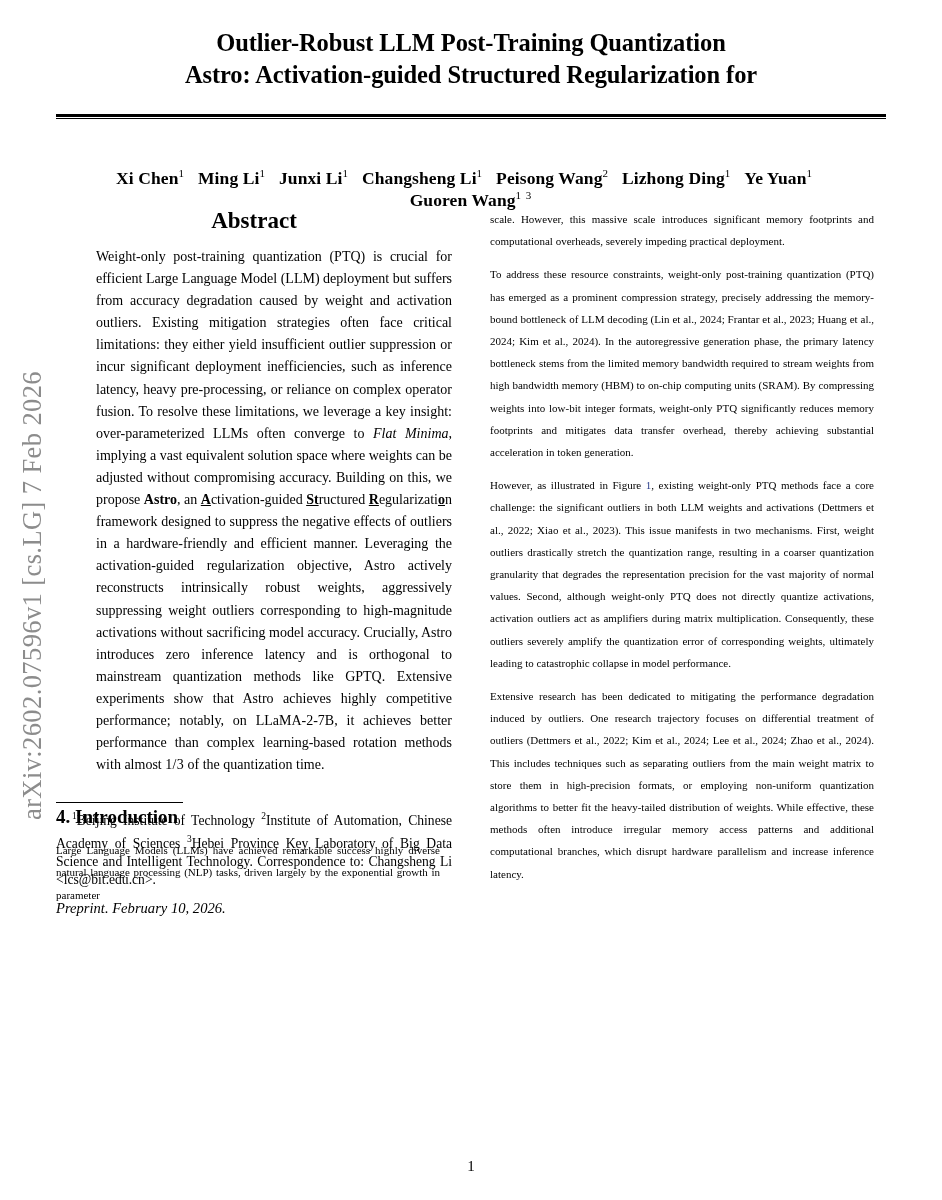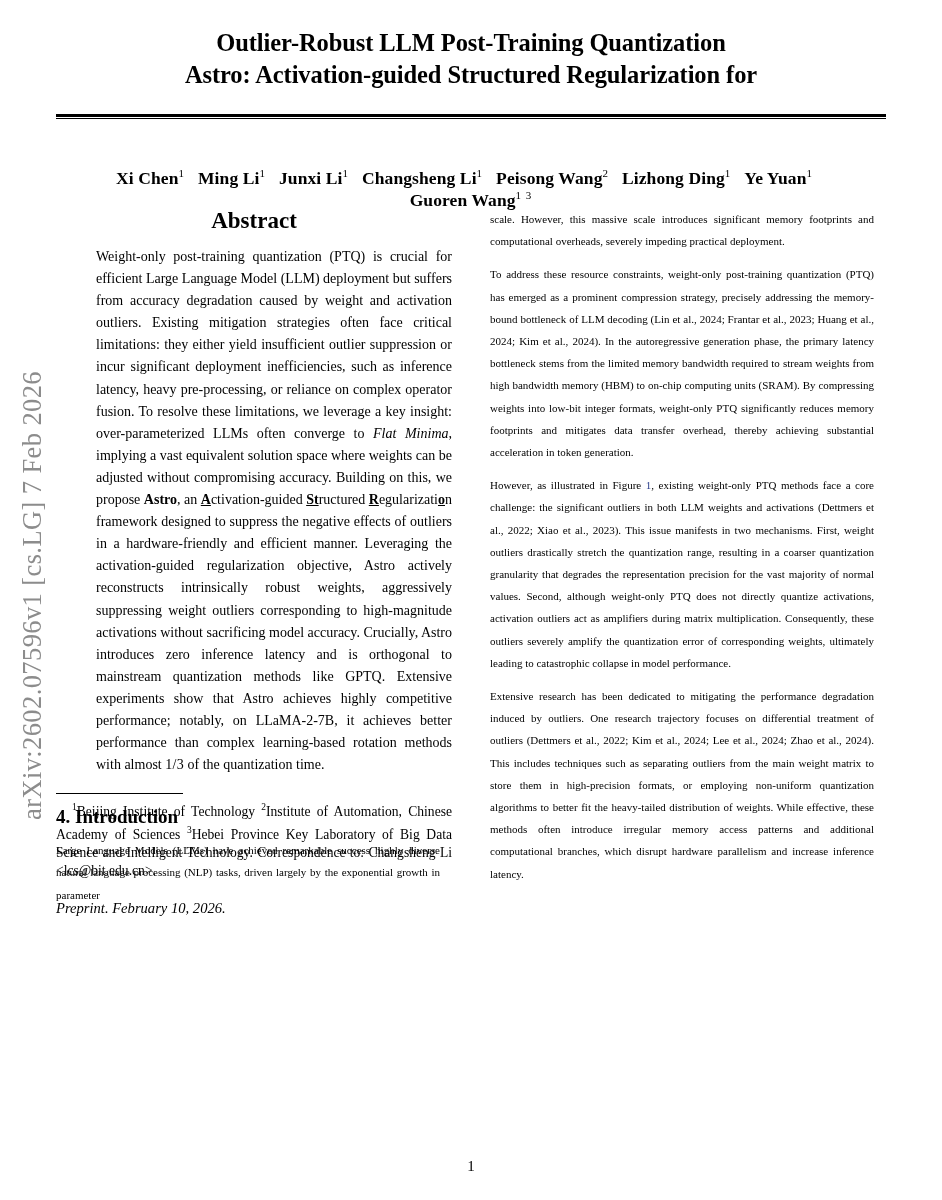--- a/index.html
+++ b/index.html
@@ -168,21 +168,21 @@
     text-align: justify;
     margin: 0;
     hyphens: manual;
   }
   .footnote sup {
     font-size: 9.5px;
     vertical-align: super;
   }
   .footnote .indent { display: inline-block; width: 16px; }
   .preprint {
-    margin-top: 19px;
+    margin-top: 10px;
     font-style: italic;
     font-size: 14.6px;
   }
 
   
   .page-number {
     position: absolute;
     left: 0;
     top: 1158px;
     width: 830px;

